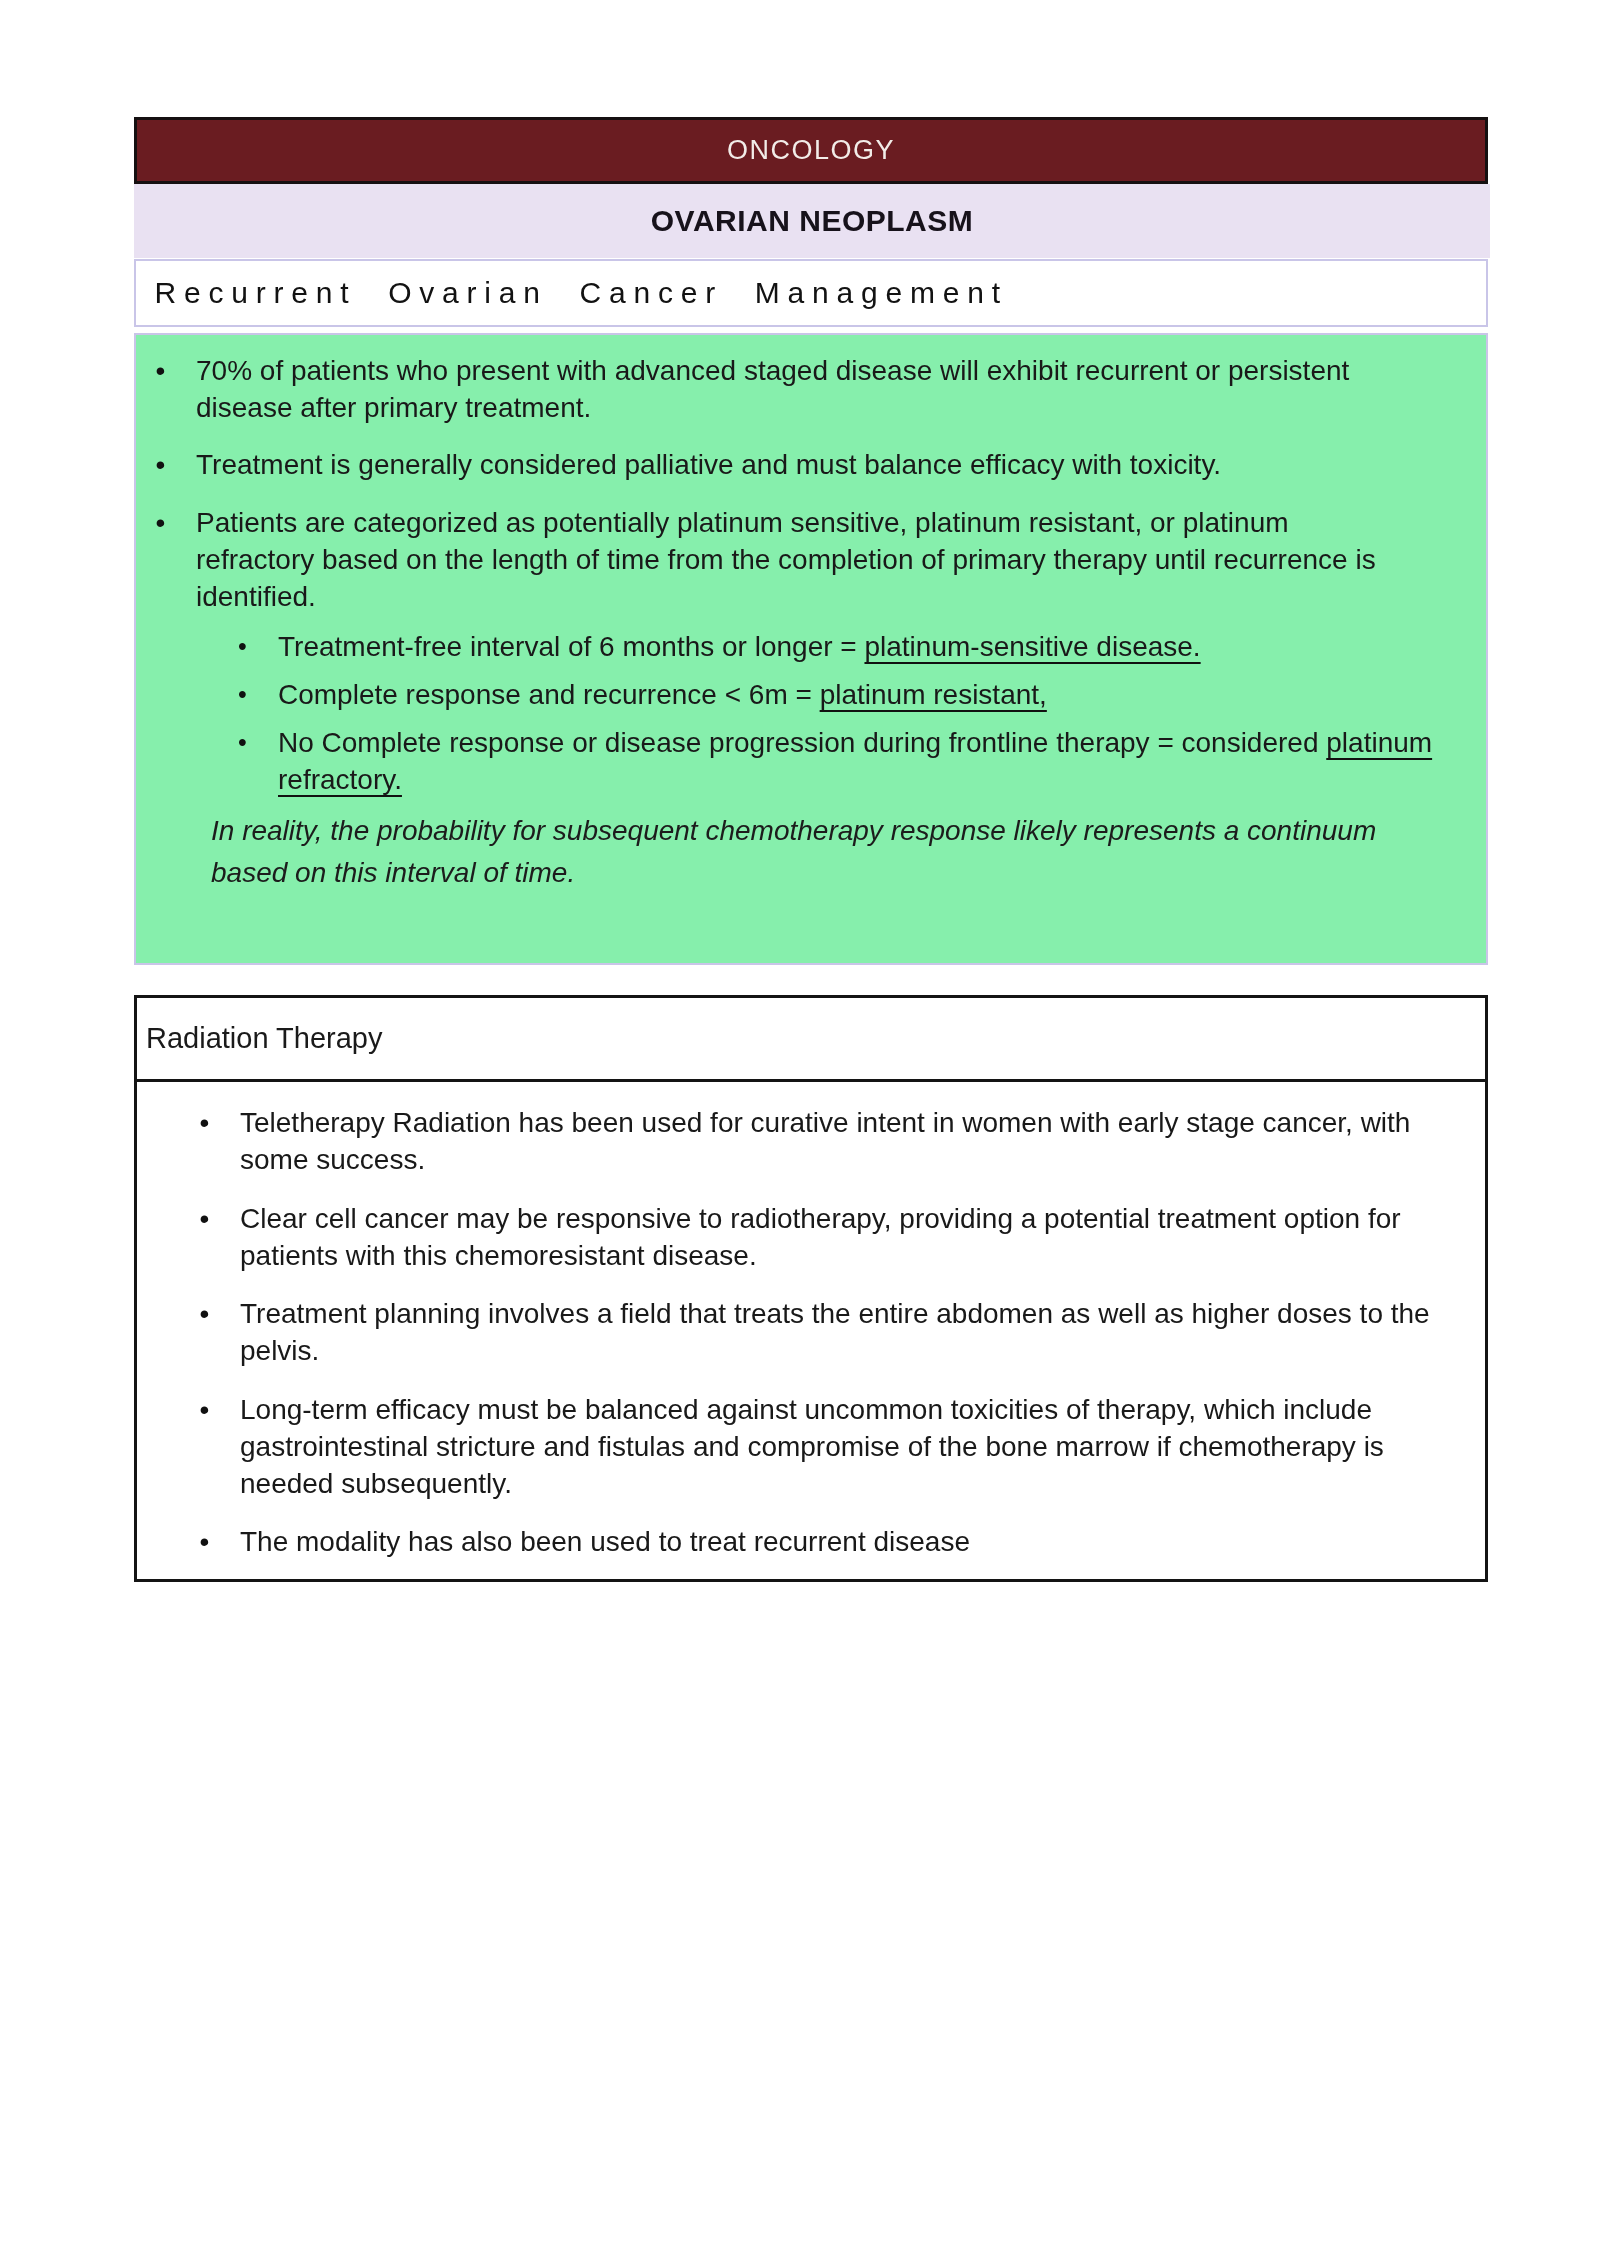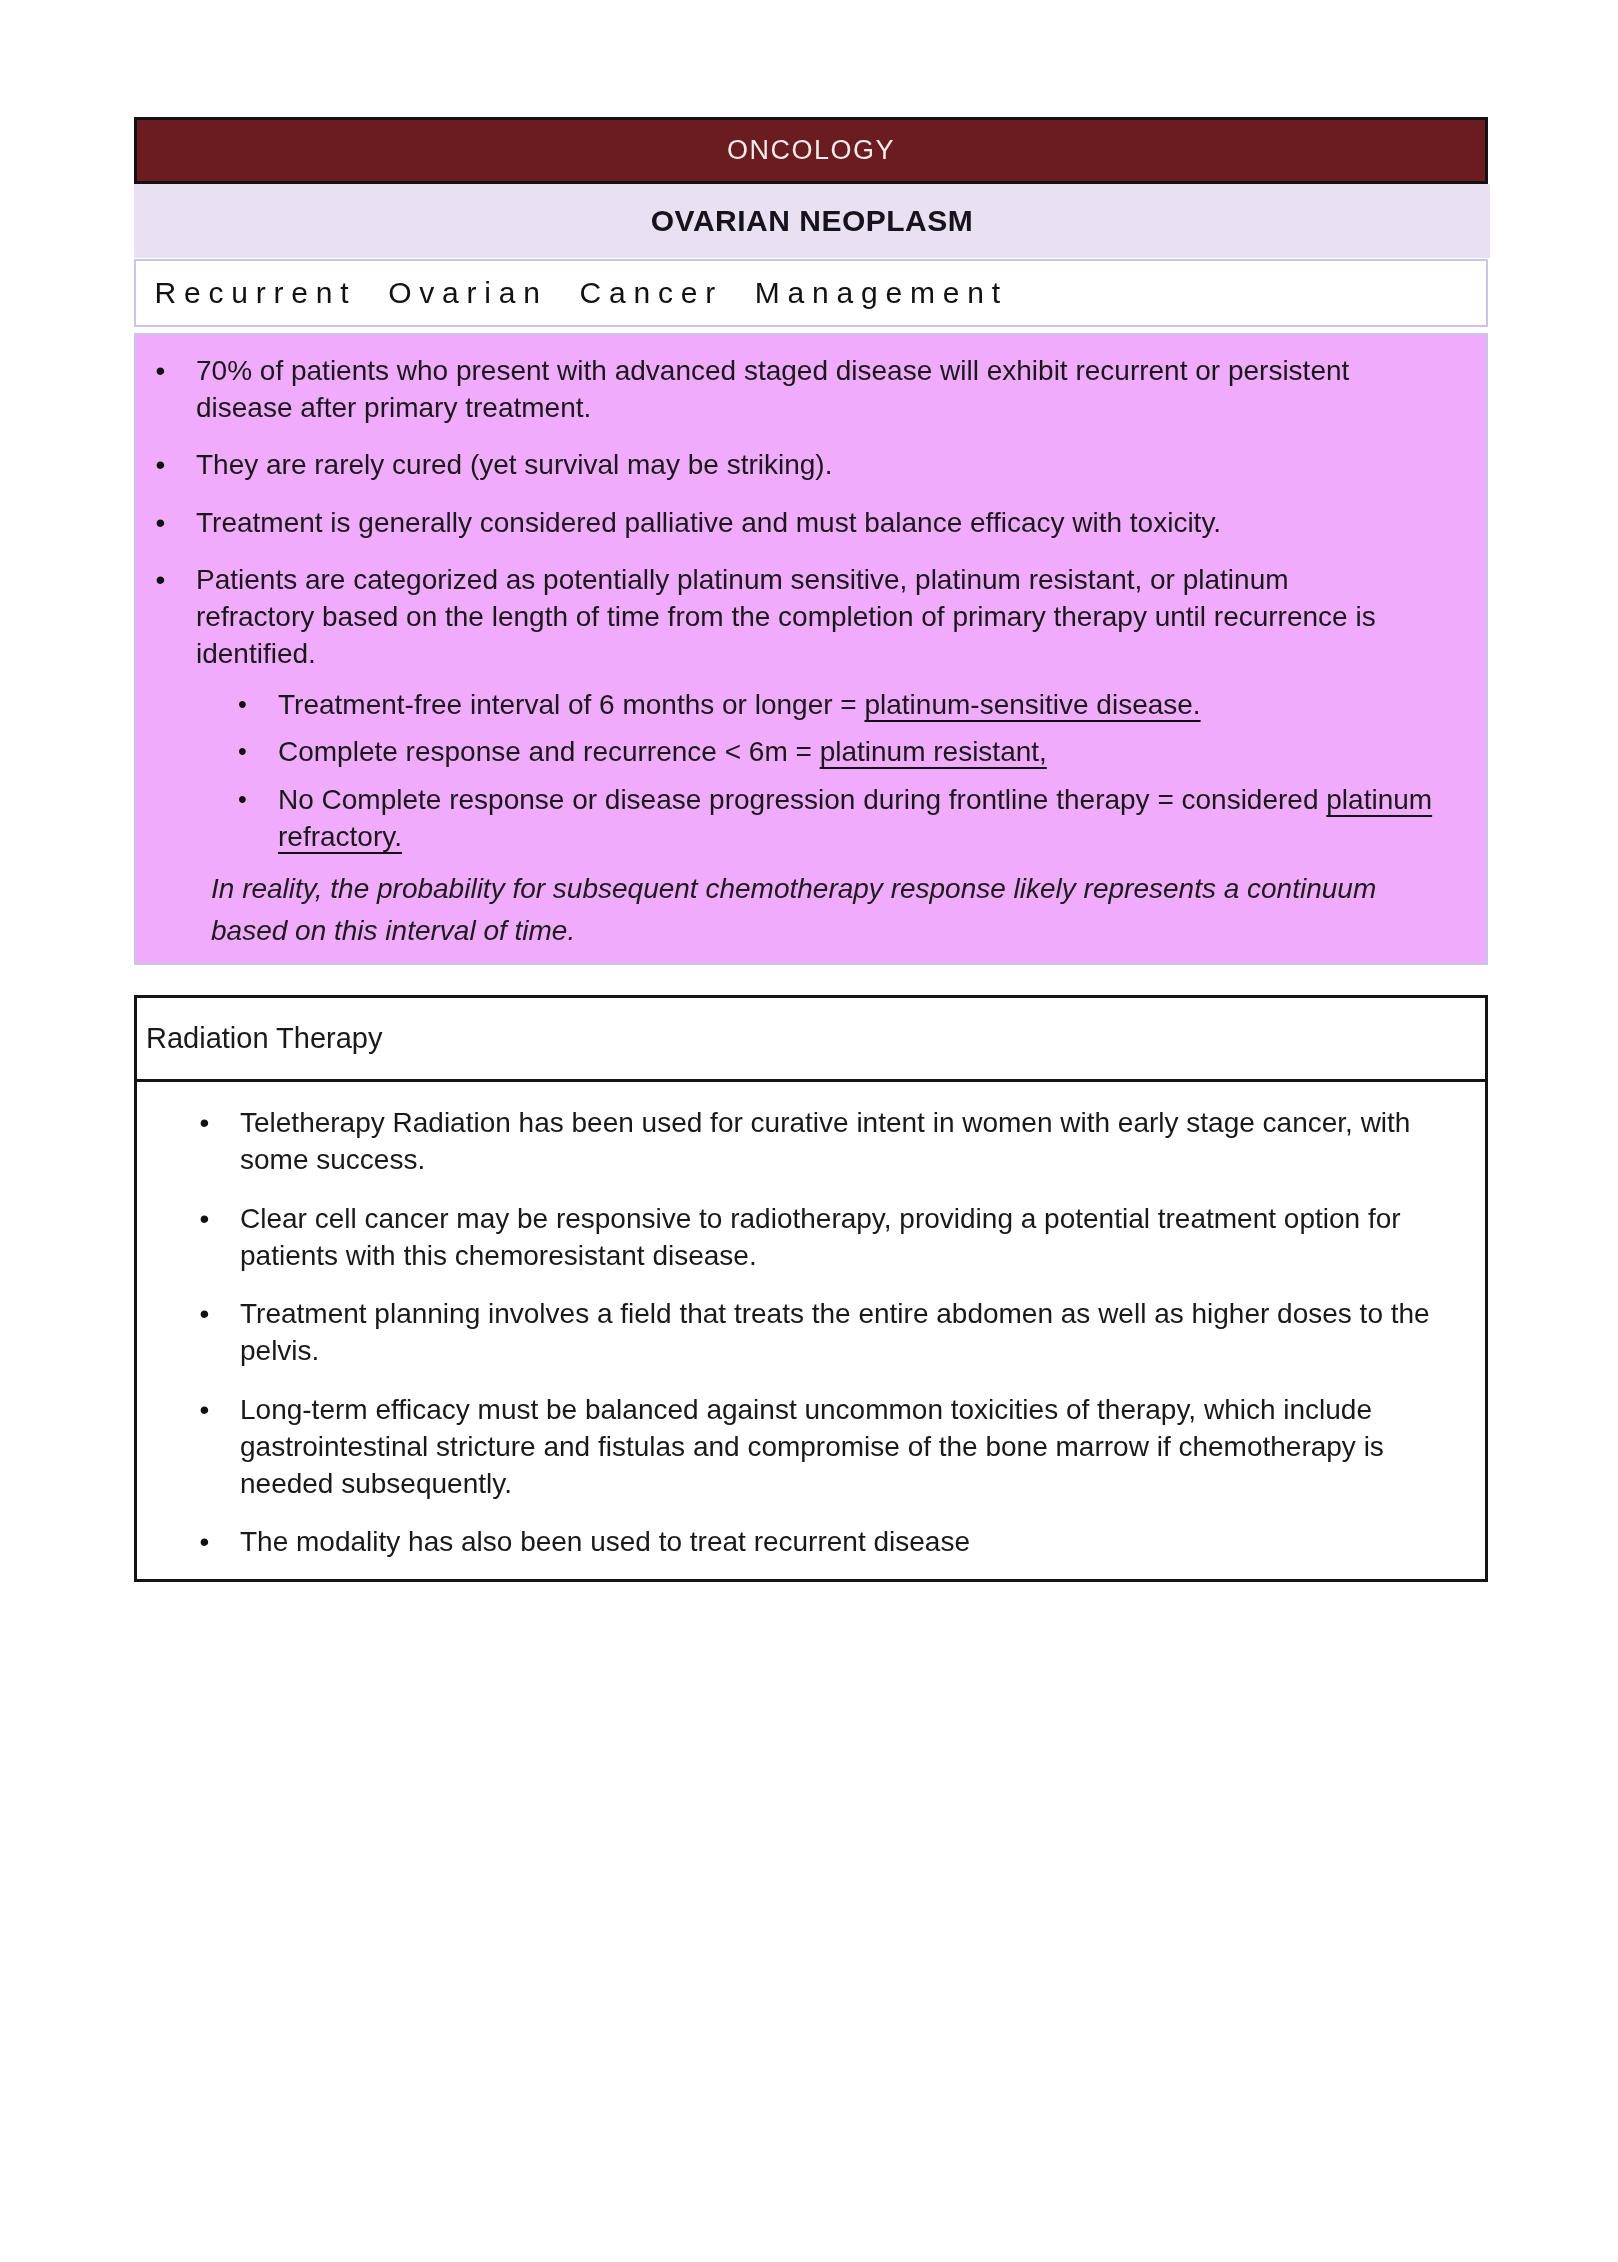--- a/index.html
+++ b/index.html
@@ -45,21 +45,21 @@
     background:#ffffff;border:2px solid var(--box_border);
     display:flex;align-items:center;
     padding-left:18.5px;
   }
   .title-box .lbl{
     font-size:30px;letter-spacing:7.8px;word-spacing:15.6px;color:#121212;
   }
   
   .box-management{
     position:absolute;left:134px;top:333px;width:1354px;height:632px;
-    background:#f0abfc;border:2px solid var(--box_border);
+    background:#86efac;border:2px solid var(--box_border);
     padding:16.6px 29px 0 0;
     font-size:28px;line-height:37px;
   }
   
   .bullet{position:relative;padding-left:60px;margin-bottom:20.5px;}
   .bullet::before{
     content:"\2022";
     position:absolute;left:19.5px;top:0;
     font-size:28px;line-height:37px;color:#111;
   }
@@ -120,23 +120,20 @@
 
   <div class="title-box">
     <span class="lbl">Recurrent Ovarian Cancer Management</span>
   </div>
 
   <section class="box-management">
     <div class="bullet">
       <span class="txt mw1240">70% of patients who present with advanced staged disease will exhibit recurrent or persistent disease after primary treatment.</span>
     </div>
     <div class="bullet">
-      <span class="txt">They are rarely cured (yet survival may be striking).</span>
-    </div>
-    <div class="bullet">
       <span class="txt">Treatment is generally considered palliative and must balance efficacy with toxicity.</span>
     </div>
     <div class="bullet tight">
       <span class="txt mw1240">Patients are categorized as potentially platinum sensitive, platinum resistant, or platinum refractory based on the length of time from the completion of primary therapy until recurrence is identified.</span>
     </div>
 
     <div class="sub-bullet">
       <span class="txt-lead">Treatment-free interval of 6 months or longer = </span><span class="u">platinum-sensitive disease.</span>
     </div>
     <div class="sub-bullet">

